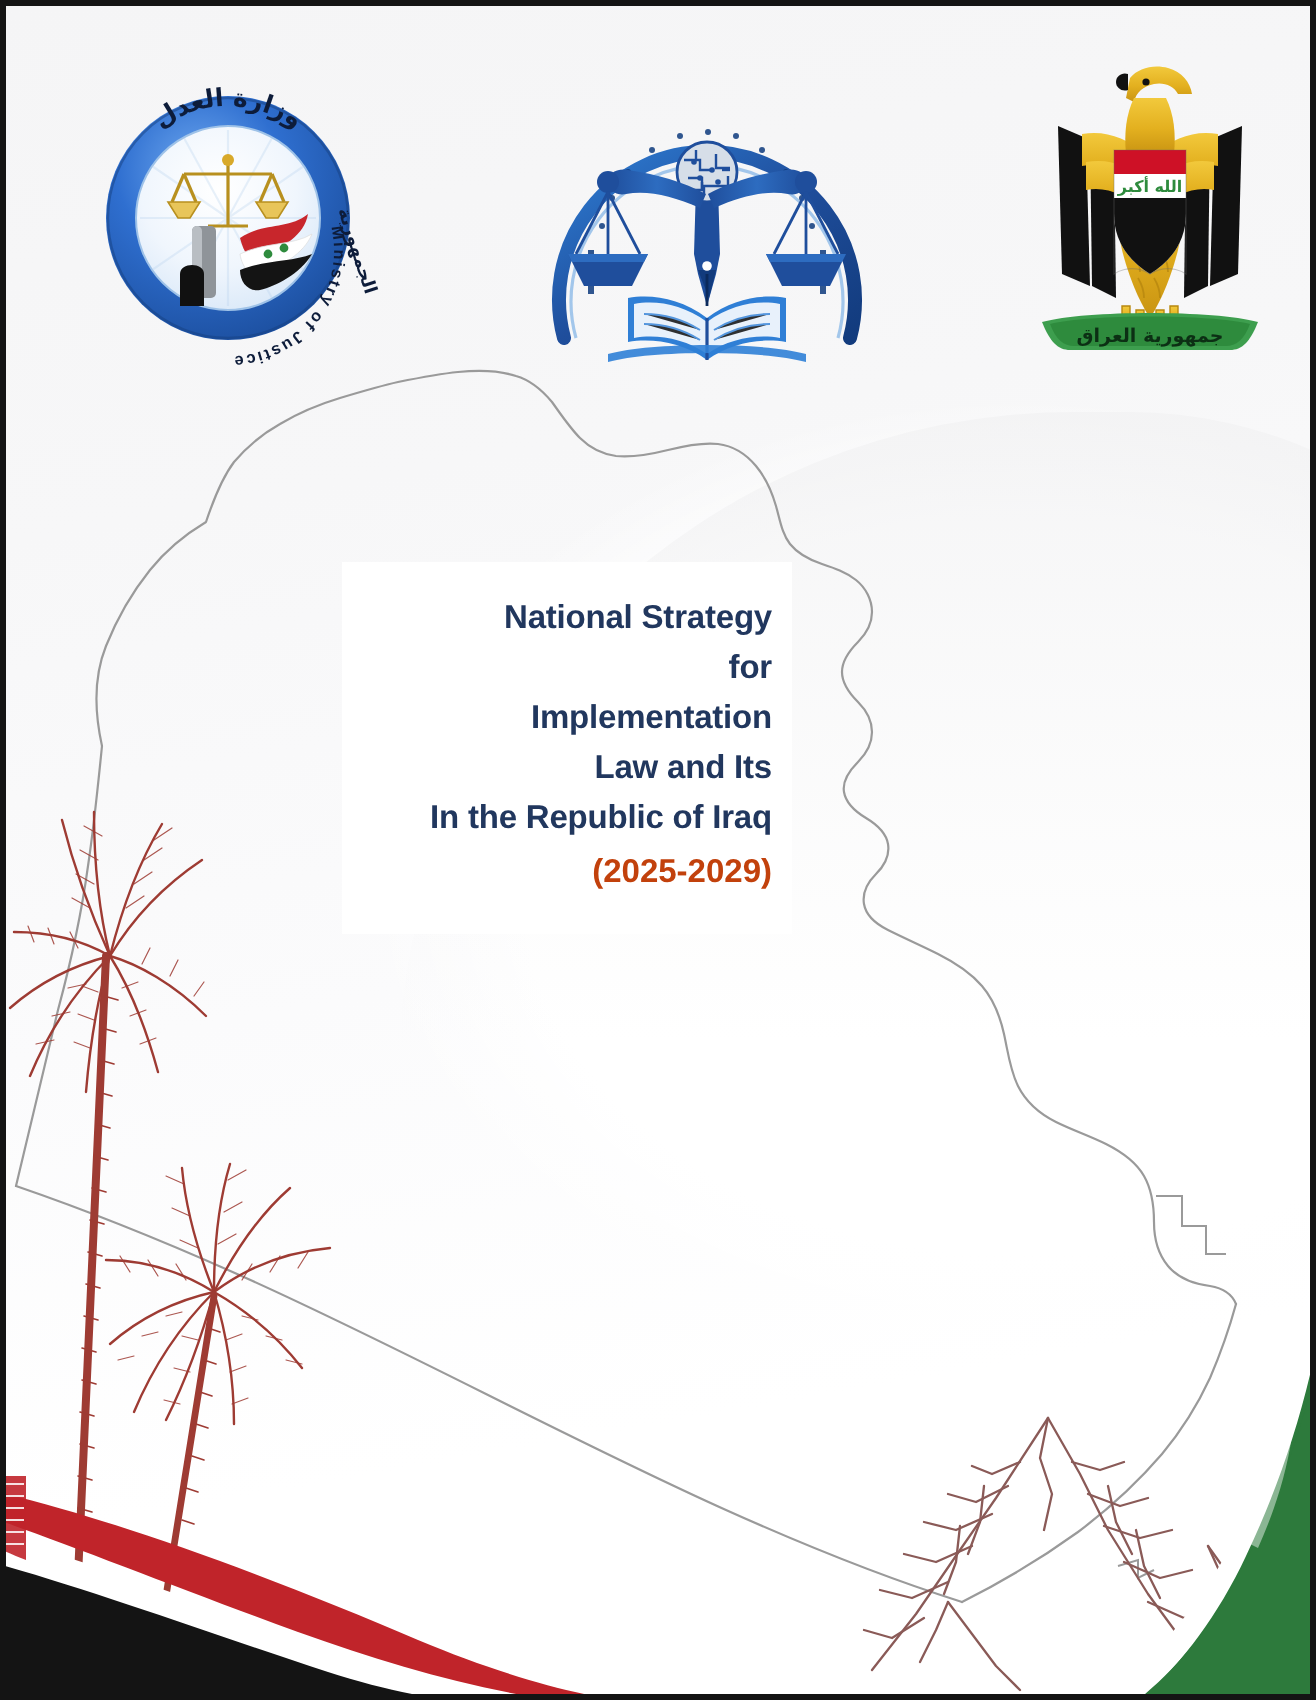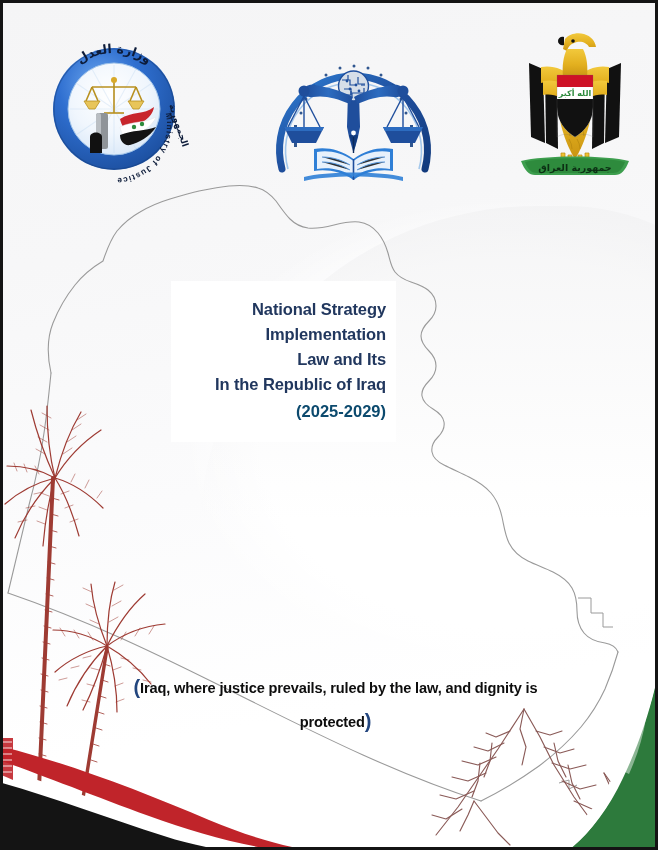--- a/index.html
+++ b/index.html
@@ -50,21 +50,21 @@
   }
   .title-line{
     color:#21375e;
     font-weight:bold;
     font-size:16.5px;
     line-height:25px;
     letter-spacing:-.1px;
     white-space:nowrap;
   }
   .title-years{
-    color:#0c4a6e;
+    color:#c2410c;
     font-weight:bold;
     font-size:16.5px;
     line-height:25px;
     padding-top:2px;
   }
 
   
   .tagline{
     position:absolute;
     left:105px;top:668px;width:455px;
@@ -539,23 +539,21 @@
       <path d="M120 0 L120 235 L24 235 C52 196 82 148 104 96 C112 74 118 42 120 0 Z" fill="#2d7a3c"></path>
       <path d="M120 26 C114 72 100 118 80 160 C64 194 44 218 24 235 L6 235
                C32 214 56 186 74 152 C96 112 110 70 116 26 Z" fill="#ffffff"></path>
       <path d="M120 42 C112 86 98 128 78 166 C62 198 42 220 22 235 L120 235 Z" fill="#2d7a3c"></path>
       <path d="M92 100 C88 118 82 134 74 150 L86 156 C94 138 100 120 103 100 Z" fill="#ffffff" opacity=".45"></path>
     </svg>
   </div>
 
   <div class="title-card">
     <div class="title-line">National Strategy</div>
+    <div class="title-line">for</div>
     <div class="title-line">Implementation</div>
     <div class="title-line">Law and Its</div>
     <div class="title-line">In the Republic of Iraq</div>
     <div class="title-years">(2025-2029)</div>
   </div>
 
-  <div class="tagline">
-    <span class="paren">(</span><span>Iraq, where justice prevails, ruled by the law, and dignity is protected</span><span class="paren">)</span>
-  </div>
 
 </div>
 
 </body></html>

